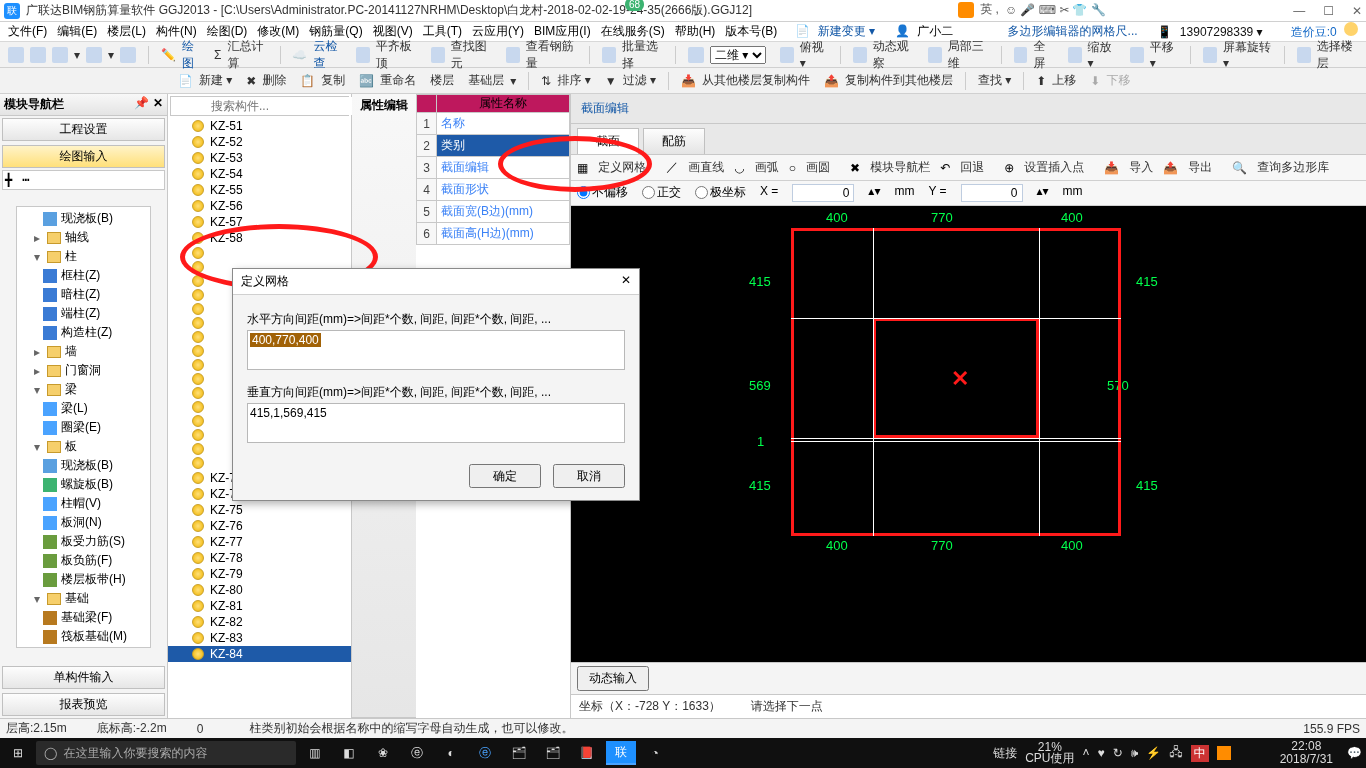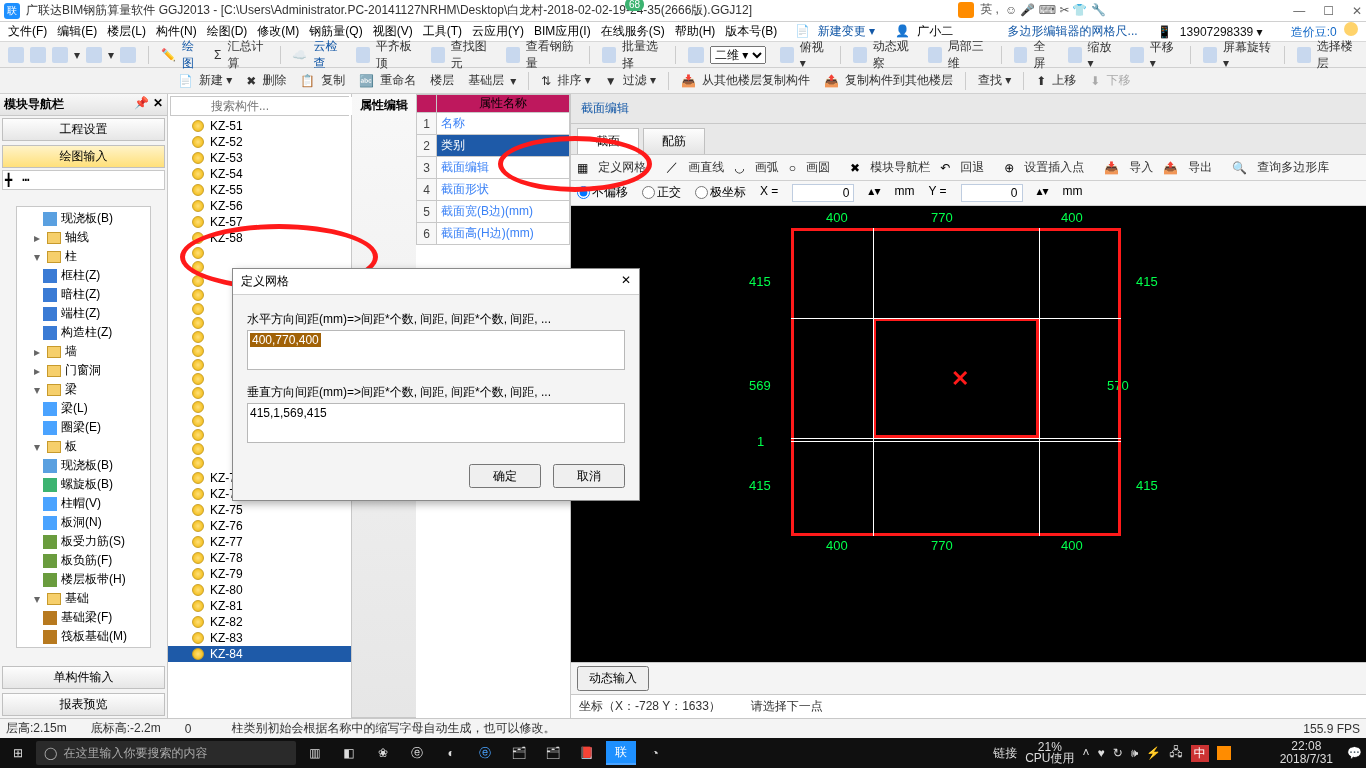--- a/index.html
+++ b/index.html
@@ -84,21 +84,21 @@
 .canvas { flex:1; background:#000; position:relative; overflow:hidden;}
 .dim{ color:#00ff4c; font-size:13px; position:absolute;}
 .rim-red { position:absolute; border:3px solid #ff1a1a;}
 .grid-w { position:absolute; background:#fff;}
 .xmark { position:absolute; color:#ff1a1a; font-size:22px; font-weight:bold;}
 .below-canvas { padding:3px 6px; background:#f4f4f4; border-top:1px solid #c8c8c8;}
 .below-canvas button{ padding:2px 10px;}
 .coord-bar { padding:3px 8px; background:#fff; border-top:1px solid #c8c8c8; display:flex; gap:30px; color:#333;}
 
 
-.statusbar { height:20px; background:#f4f4f4; border-top:1px solid #c8c8c8; display:flex; align-items:center; padding:0 6px; gap:24px; color:#333;}
+.statusbar { height:20px; background:#f4f4f4; border-top:1px solid #c8c8c8; display:flex; align-items:center; padding:0 6px; gap:30px; color:#333;}
 .statusbar .hint{ flex:1; padding-left:16px;}
 .statusbar .fps{ color:#333;}
 
 
 .taskbar { height:30px; background:#101010; display:flex; align-items:center; color:#ddd; padding:0 4px; gap:4px;}
 .taskbar .start{ width:28px;height:22px; display:flex;align-items:center;justify-content:center;}
 .taskbar .search{ flex:0 0 260px; background:#2a2a2a; height:24px; display:flex; align-items:center; padding:0 8px; color:#aaa; border-radius:2px;}
 .taskbar .tbicon{ width:30px; height:24px; display:flex; align-items:center; justify-content:center;}
 .taskbar .tbicon.active{ border-bottom:2px solid #4aa3ff;}
 .taskbar .tray { margin-left:auto; display:flex; align-items:center; gap:8px;}

